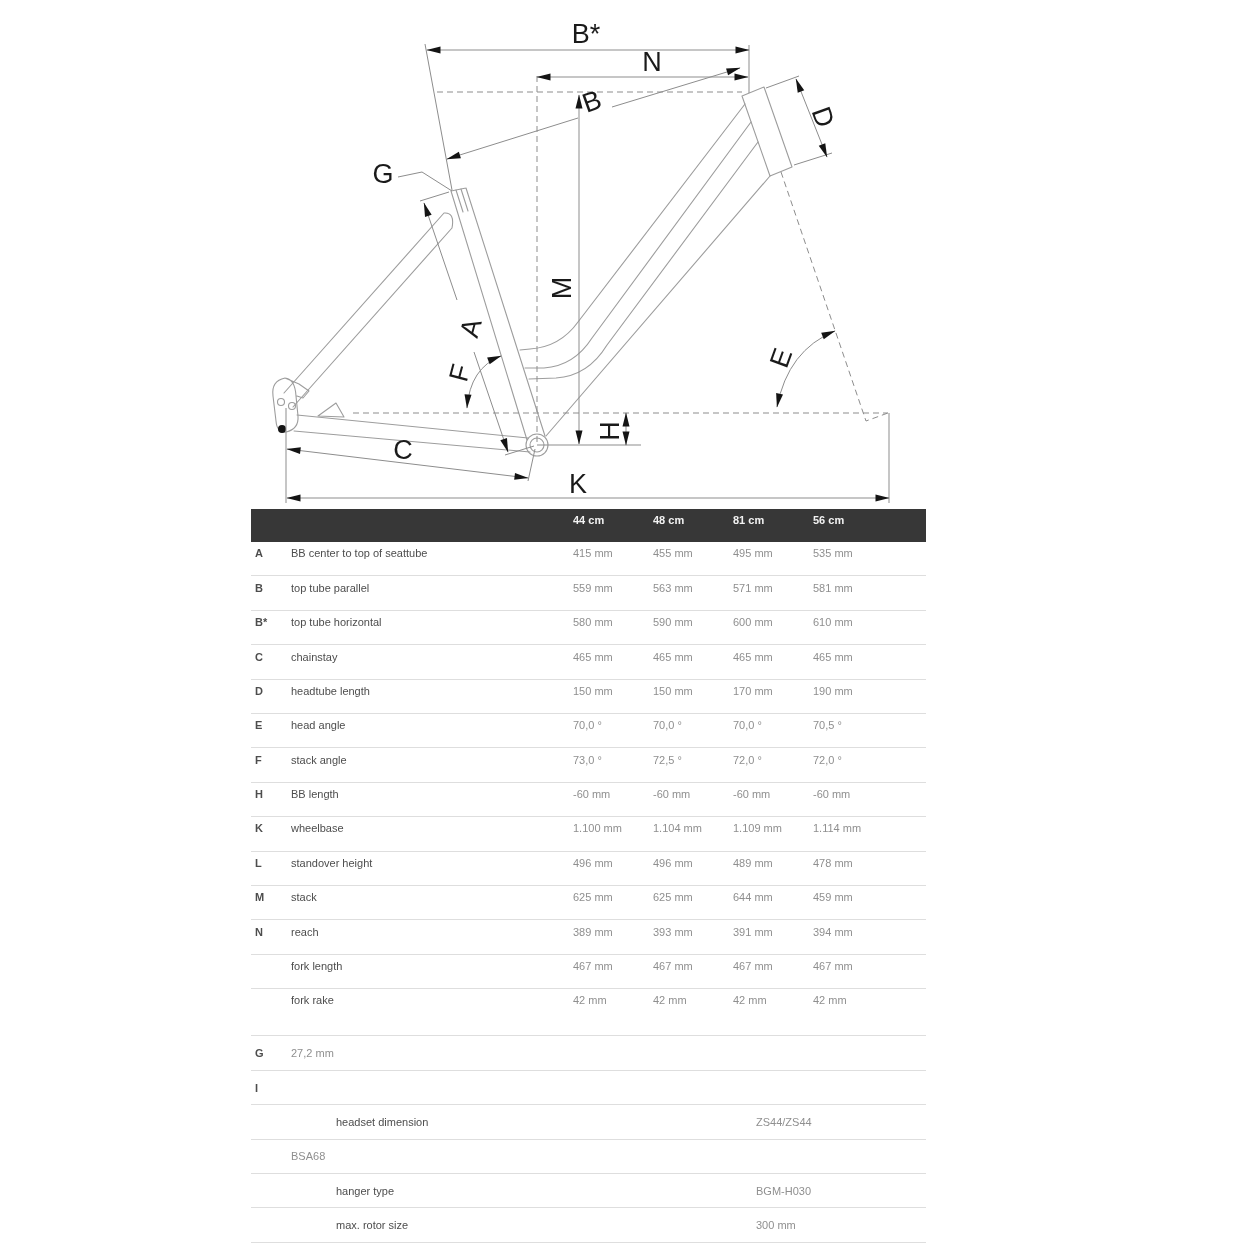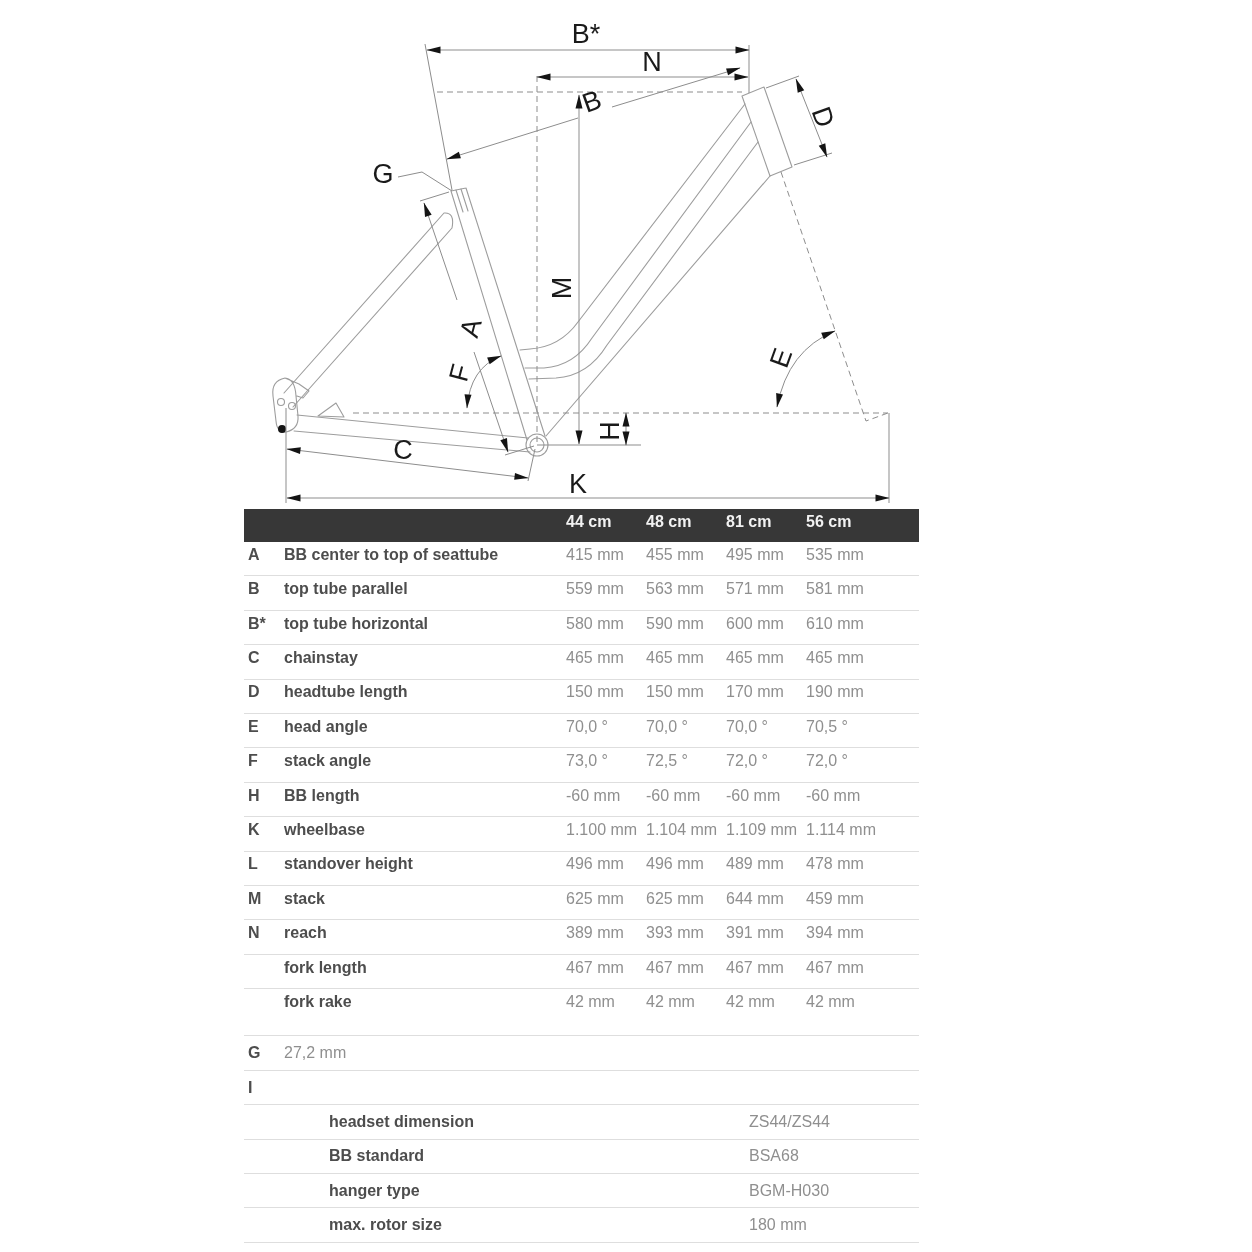--- a/index.html
+++ b/index.html
@@ -4,29 +4,29 @@
 <style>
   :root{
     --header_bg:#373737; --header_text:#f2f2f2; --label_color:#4d4d4d;
     --value_color:#8f8f8f; --row_line:#dedede; --frame_line:#9d9d9d;
     --dim_line:#8d8d8d; --letter_color:#1a1a1a; --page_bg:#ffffff;
   }
   html,body{margin:0;padding:0}
   body{width:1252px;height:1252px;background:var(--page_bg);overflow:hidden;
        font-family:"Liberation Sans",sans-serif;position:relative}
   .diagram{position:absolute;left:0;top:0}
-  .spec-table{position:absolute;left:244px;top:509px;width:675px;font-size:16px}
+  .spec-table{position:absolute;left:251px;top:509px;width:675px;font-size:11px}
   .grid6{display:grid;grid-template-columns:40px 282px 80px 80px 80px 1fr;align-items:center}
   .grid3{display:grid;grid-template-columns:40px 465px 1fr;align-items:center}
   .thead{background:var(--header_bg);height:33px;color:var(--header_text);font-weight:bold}
   .row{height:33.4px;border-bottom:1px solid var(--row_line)}
   .row.noborder{border-bottom:none}
   .xrow{height:33.4px;border-bottom:1px solid var(--row_line)}
   .letter{padding-left:4px;font-weight:bold;color:var(--label_color)}
-  .label{font-weight:bold;color:var(--label_color)}
+  .label{font-weight:normal;color:var(--label_color)}
   .xrow .label{padding-left:45px}
   .val{color:var(--value_color)}
   .spacer{height:13px;border-bottom:1px solid var(--row_line)}
   svg text{font-family:"Liberation Sans",sans-serif}
 </style>
 </head>
 <body>
 
 <svg class="diagram" width="1252" height="508" viewBox="0 0 1252 508">
   <defs>
@@ -252,27 +252,26 @@
         <div class="letter">I</div>
         <div class="val"></div>
       </div>
       <div class="xrow grid3">
         <div class="letter"></div>
         <div class="label">headset dimension</div>
         <div class="val">ZS44/ZS44</div>
       </div>
       <div class="xrow grid3">
         <div class="letter"></div>
-        <div class="label">BB standard</div>
         <div class="val">BSA68</div>
       </div>
       <div class="xrow grid3">
         <div class="letter"></div>
         <div class="label">hanger type</div>
         <div class="val">BGM-H030</div>
       </div>
       <div class="xrow grid3">
         <div class="letter"></div>
         <div class="label">max. rotor size</div>
-        <div class="val">180 mm</div>
+        <div class="val">300 mm</div>
       </div>
     </div>
 </div>
 
 </body></html>

